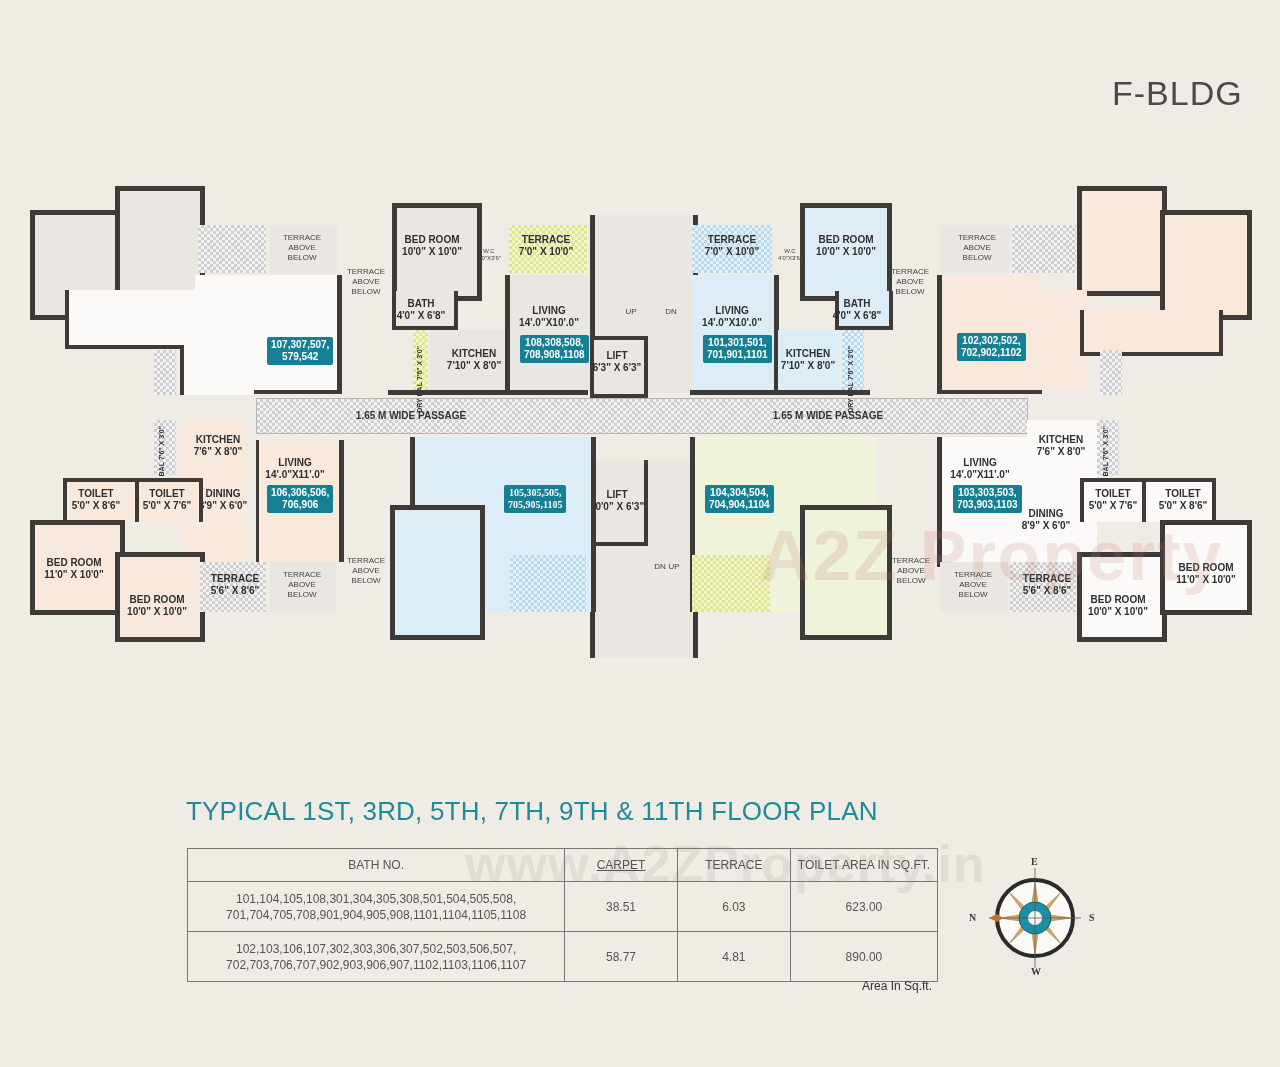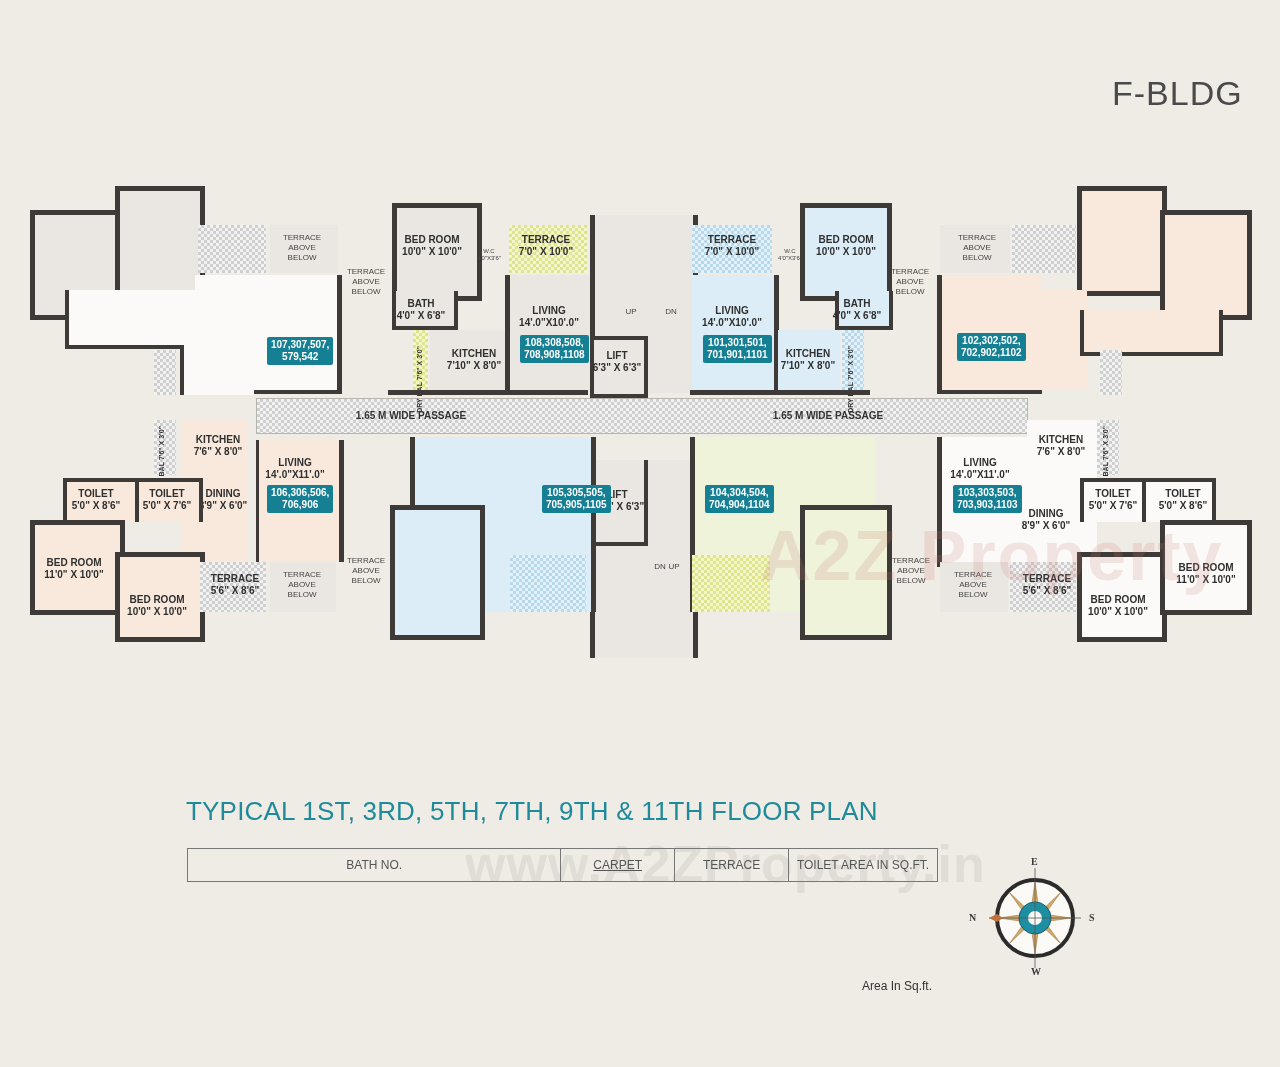--- a/index.html
+++ b/index.html
@@ -150,21 +150,21 @@
 ABOVE
 BELOW</div>
 
   <div class="lbl-sm" style="left:366px;top:556px;">TERRACE
 ABOVE
 BELOW</div>
 
   <div class="room blue" style="left:410px;top:437px;width:176px;height:175px;border-right:5px solid #3d3a38;border-left:5px solid #3d3a38;"></div>
   <div class="room blue" style="left:390px;top:505px;width:85px;height:125px;border:5px solid #3d3a38;"></div>
   <div class="room check-b" style="left:510px;top:555px;width:76px;height:57px;"></div>
-  <div class="flat-tag" style="left:542px;top:485px;">105,305,505,
+  <div class="flat-tag" style="left:504px;top:485px;font-family:Liberation Serif, serif;">105,305,505,
 705,905,1105</div>
 
   <div class="room green" style="left:690px;top:437px;width:180px;height:175px;border-left:5px solid #3d3a38;"></div>
   <div class="room green" style="left:800px;top:505px;width:82px;height:125px;border:5px solid #3d3a38;"></div>
   <div class="room check-y" style="left:692px;top:555px;width:78px;height:57px;"></div>
   <div class="flat-tag" style="left:705px;top:485px;">104,304,504,
 704,904,1104</div>
 
   <div class="lbl-sm" style="left:911px;top:556px;">TERRACE
 ABOVE
@@ -203,20 +203,32 @@
 <table class="area">
   <thead>
     <tr>
       <th style="width:377px;">BATH NO.</th>
       <th style="width:112px;text-decoration:underline;">CARPET</th>
       <th style="width:112px;">TERRACE</th>
       <th style="width:148px;">TOILET AREA IN SQ.FT.</th>
     </tr>
   </thead>
   <tbody>
+    <tr>
+      <td><span>101,104,105,108,301,304,305,308,501,504,505,508,</span><br><span>701,704,705,708,901,904,905,908,1101,1104,1105,1108</span></td>
+      <td>38.51</td>
+      <td>6.03</td>
+      <td>623.00</td>
+    </tr>
+    <tr>
+      <td><span>102,103,106,107,302,303,306,307,502,503,506,507,</span><br><span>702,703,706,707,902,903,906,907,1102,1103,1106,1107</span></td>
+      <td>58.77</td>
+      <td>4.81</td>
+      <td>890.00</td>
+    </tr>
   </tbody>
 </table>
 <div class="abs area-note">Area In Sq.ft.</div>
 
 <div class="abs compass">
   <svg width="120" height="116" viewBox="0 0 120 116">
     <circle cx="60" cy="58" r="38" fill="#fbfaf6" stroke="#2b2b2b" stroke-width="4"></circle>
     <g fill="#d5a866" stroke="#8a6a3a" stroke-width="0.5">
       <polygon points="60,22 64,50 60,58 56,50"></polygon>
       <polygon points="60,94 64,66 60,58 56,66"></polygon>

